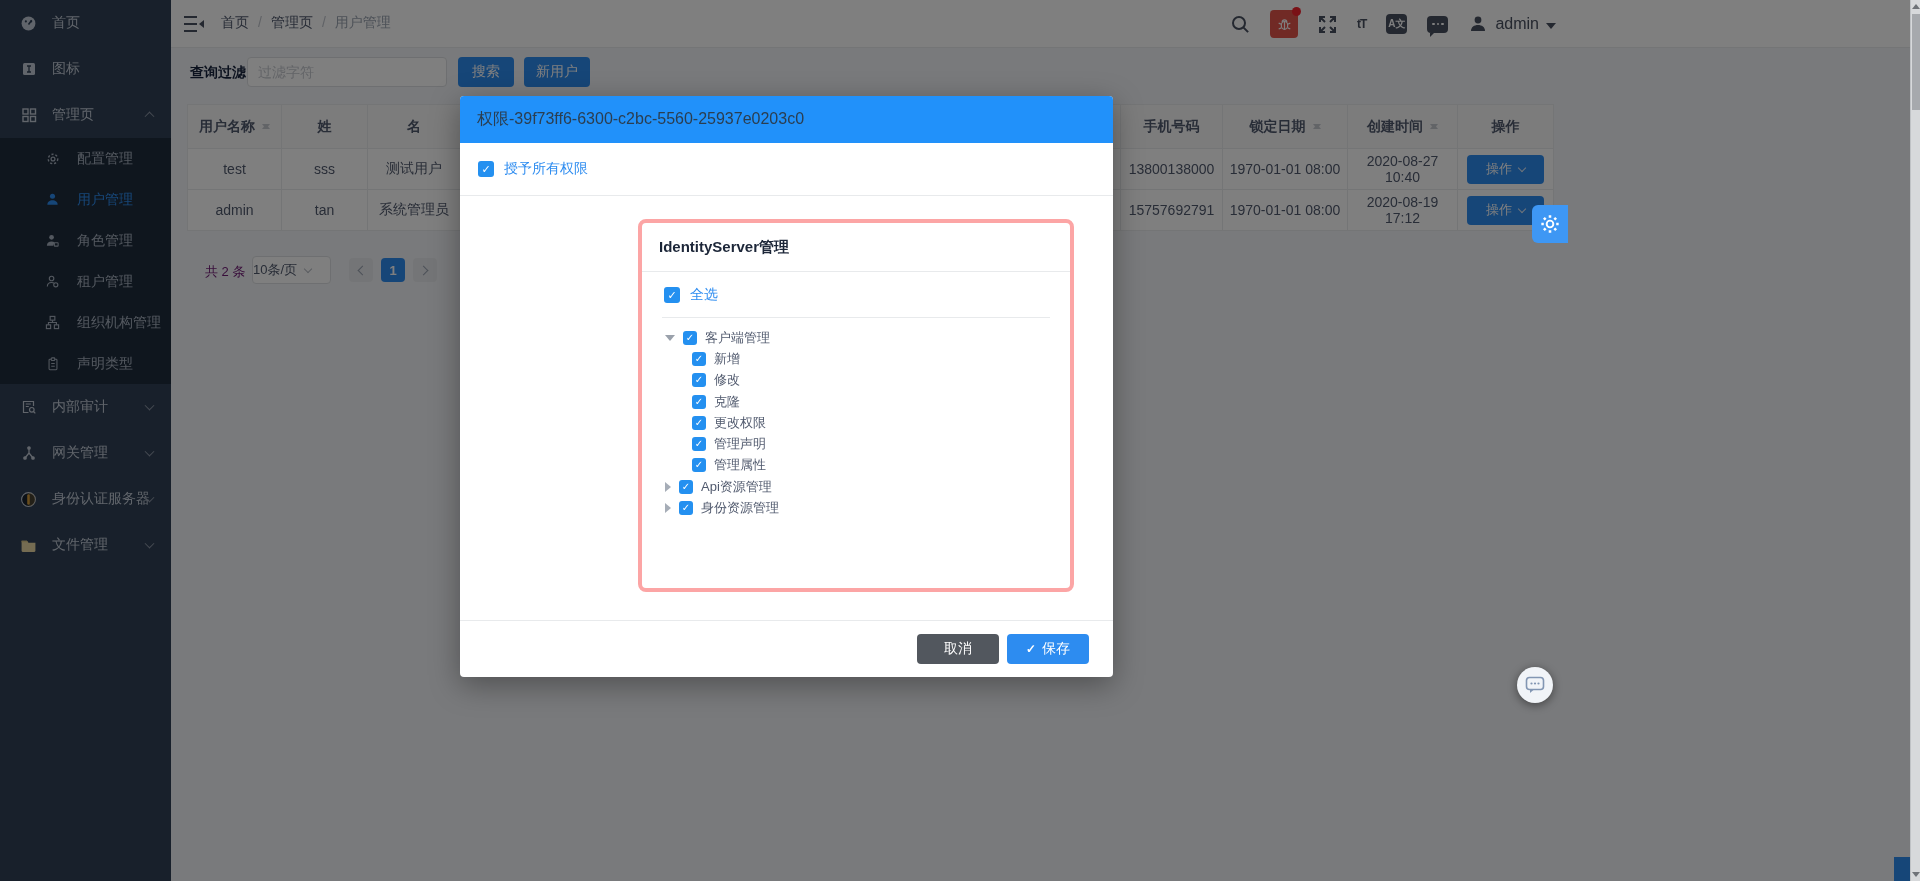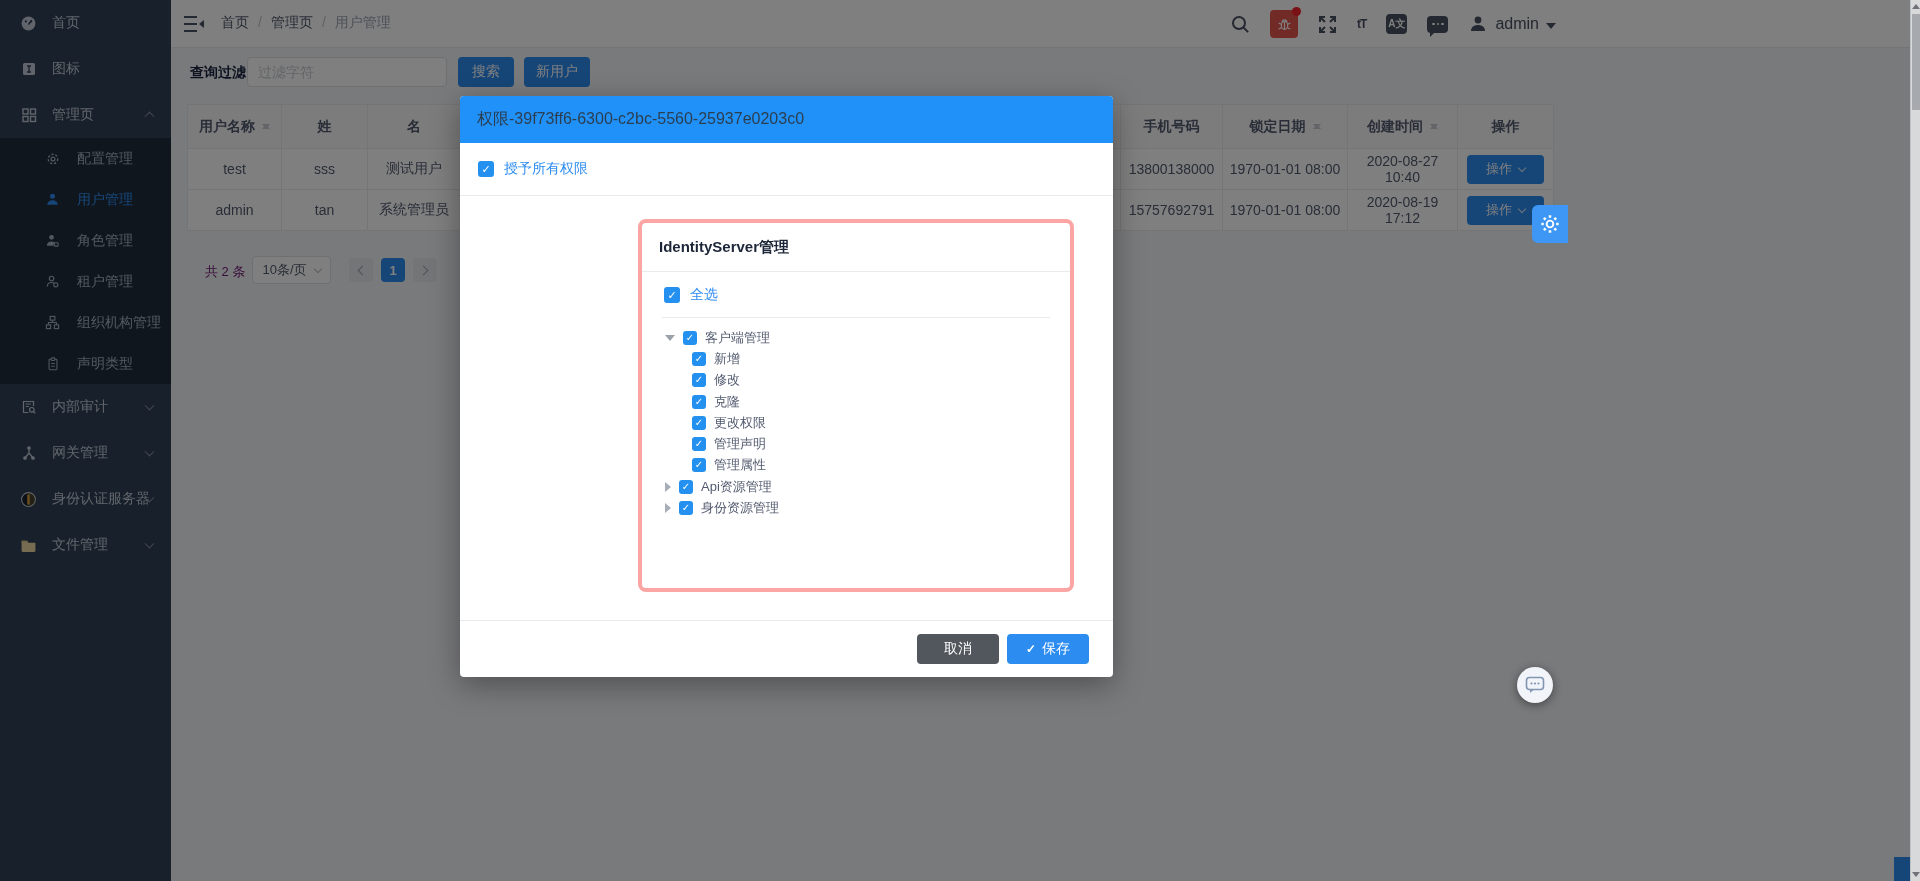--- a/index.html
+++ b/index.html
@@ -48,21 +48,21 @@
 .btn-new{position:absolute;left:353px;top:9px;width:66px;height:30px}
 .tbl{position:absolute;left:16px;top:56px;border-collapse:collapse;table-layout:fixed;width:1366px;background:#fff}
 .tbl th{height:44px;background:#f8f8f9;color:#515a6e;font-weight:bold;font-size:14px;border:1px solid #e8eaec;text-align:center}
 .tbl td{height:41px;background:#fff;color:#515a6e;font-size:14px;border:1px solid #e8eaec;text-align:center}
 .sort{display:inline-block;position:relative;width:10px;height:13px;margin-left:5px;vertical-align:-2px}
 .sort::before{content:"";position:absolute;left:2px;top:0;border:4px solid transparent;border-bottom:5px solid #c5c8ce}
 .sort::after{content:"";position:absolute;left:2px;bottom:0;border:4px solid transparent;border-top:5px solid #c5c8ce}
 .op-btn{width:77px;height:29px;background:#2d8cf0;border:none;border-radius:4px;color:#fff;font-size:13px;display:inline-flex;align-items:center;justify-content:center;gap:7px;cursor:pointer}
 .chev-w{width:6px;height:6px;border-right:1.5px solid #dfe9f5;border-bottom:1.5px solid #dfe9f5;transform:rotate(45deg);margin-top:-3px}
 .pg-total{position:absolute;left:34px;top:215px;font-size:13px;color:#701a75}
-.pg-select{position:absolute;left:81px;top:208px;width:79px;height:28px;border:1px solid #dcdee2;border-radius:4px;background:#fff;font-size:13px;color:#515a6e;display:flex;align-items:center;justify-content:center;cursor:pointer}
+.pg-select{position:absolute;left:81px;top:208px;width:79px;height:28px;border:1px solid #dcdee2;border-radius:4px;background:#fff;font-size:13px;color:#515a6e;display:flex;align-items:center;cursor:pointer}
 .pg-select .chev-g{width:6px;height:6px;border-right:1.5px solid #b5bac2;border-bottom:1.5px solid #b5bac2;transform:rotate(45deg);margin-left:8px;margin-top:-3px}
 .pg-btn{position:absolute;top:210px;width:24px;height:24px;border-radius:4px;background:#e9ebee;display:flex;align-items:center;justify-content:center;cursor:pointer}
 .pg-btn .a{width:7px;height:7px;border-right:1.6px solid #99a2b0;border-bottom:1.6px solid #99a2b0}
 .pg-prev{left:178px}.pg-prev .a{transform:rotate(135deg);margin-left:3px}
 .pg-next{left:242px}.pg-next .a{transform:rotate(-45deg);margin-right:3px}
 .pg-cur{position:absolute;left:210px;top:210px;width:24px;height:24px;border-radius:4px;background:#2d8cf0;color:#fff;font-size:13px;font-weight:bold;display:flex;align-items:center;justify-content:center;cursor:pointer}
 .corner-sq{position:absolute;left:1723px;top:809px;width:16px;height:24px;background:#2d8cf0}
 
 
 .mask{position:absolute;inset:0;background:rgba(0,0,0,.5);z-index:10}

